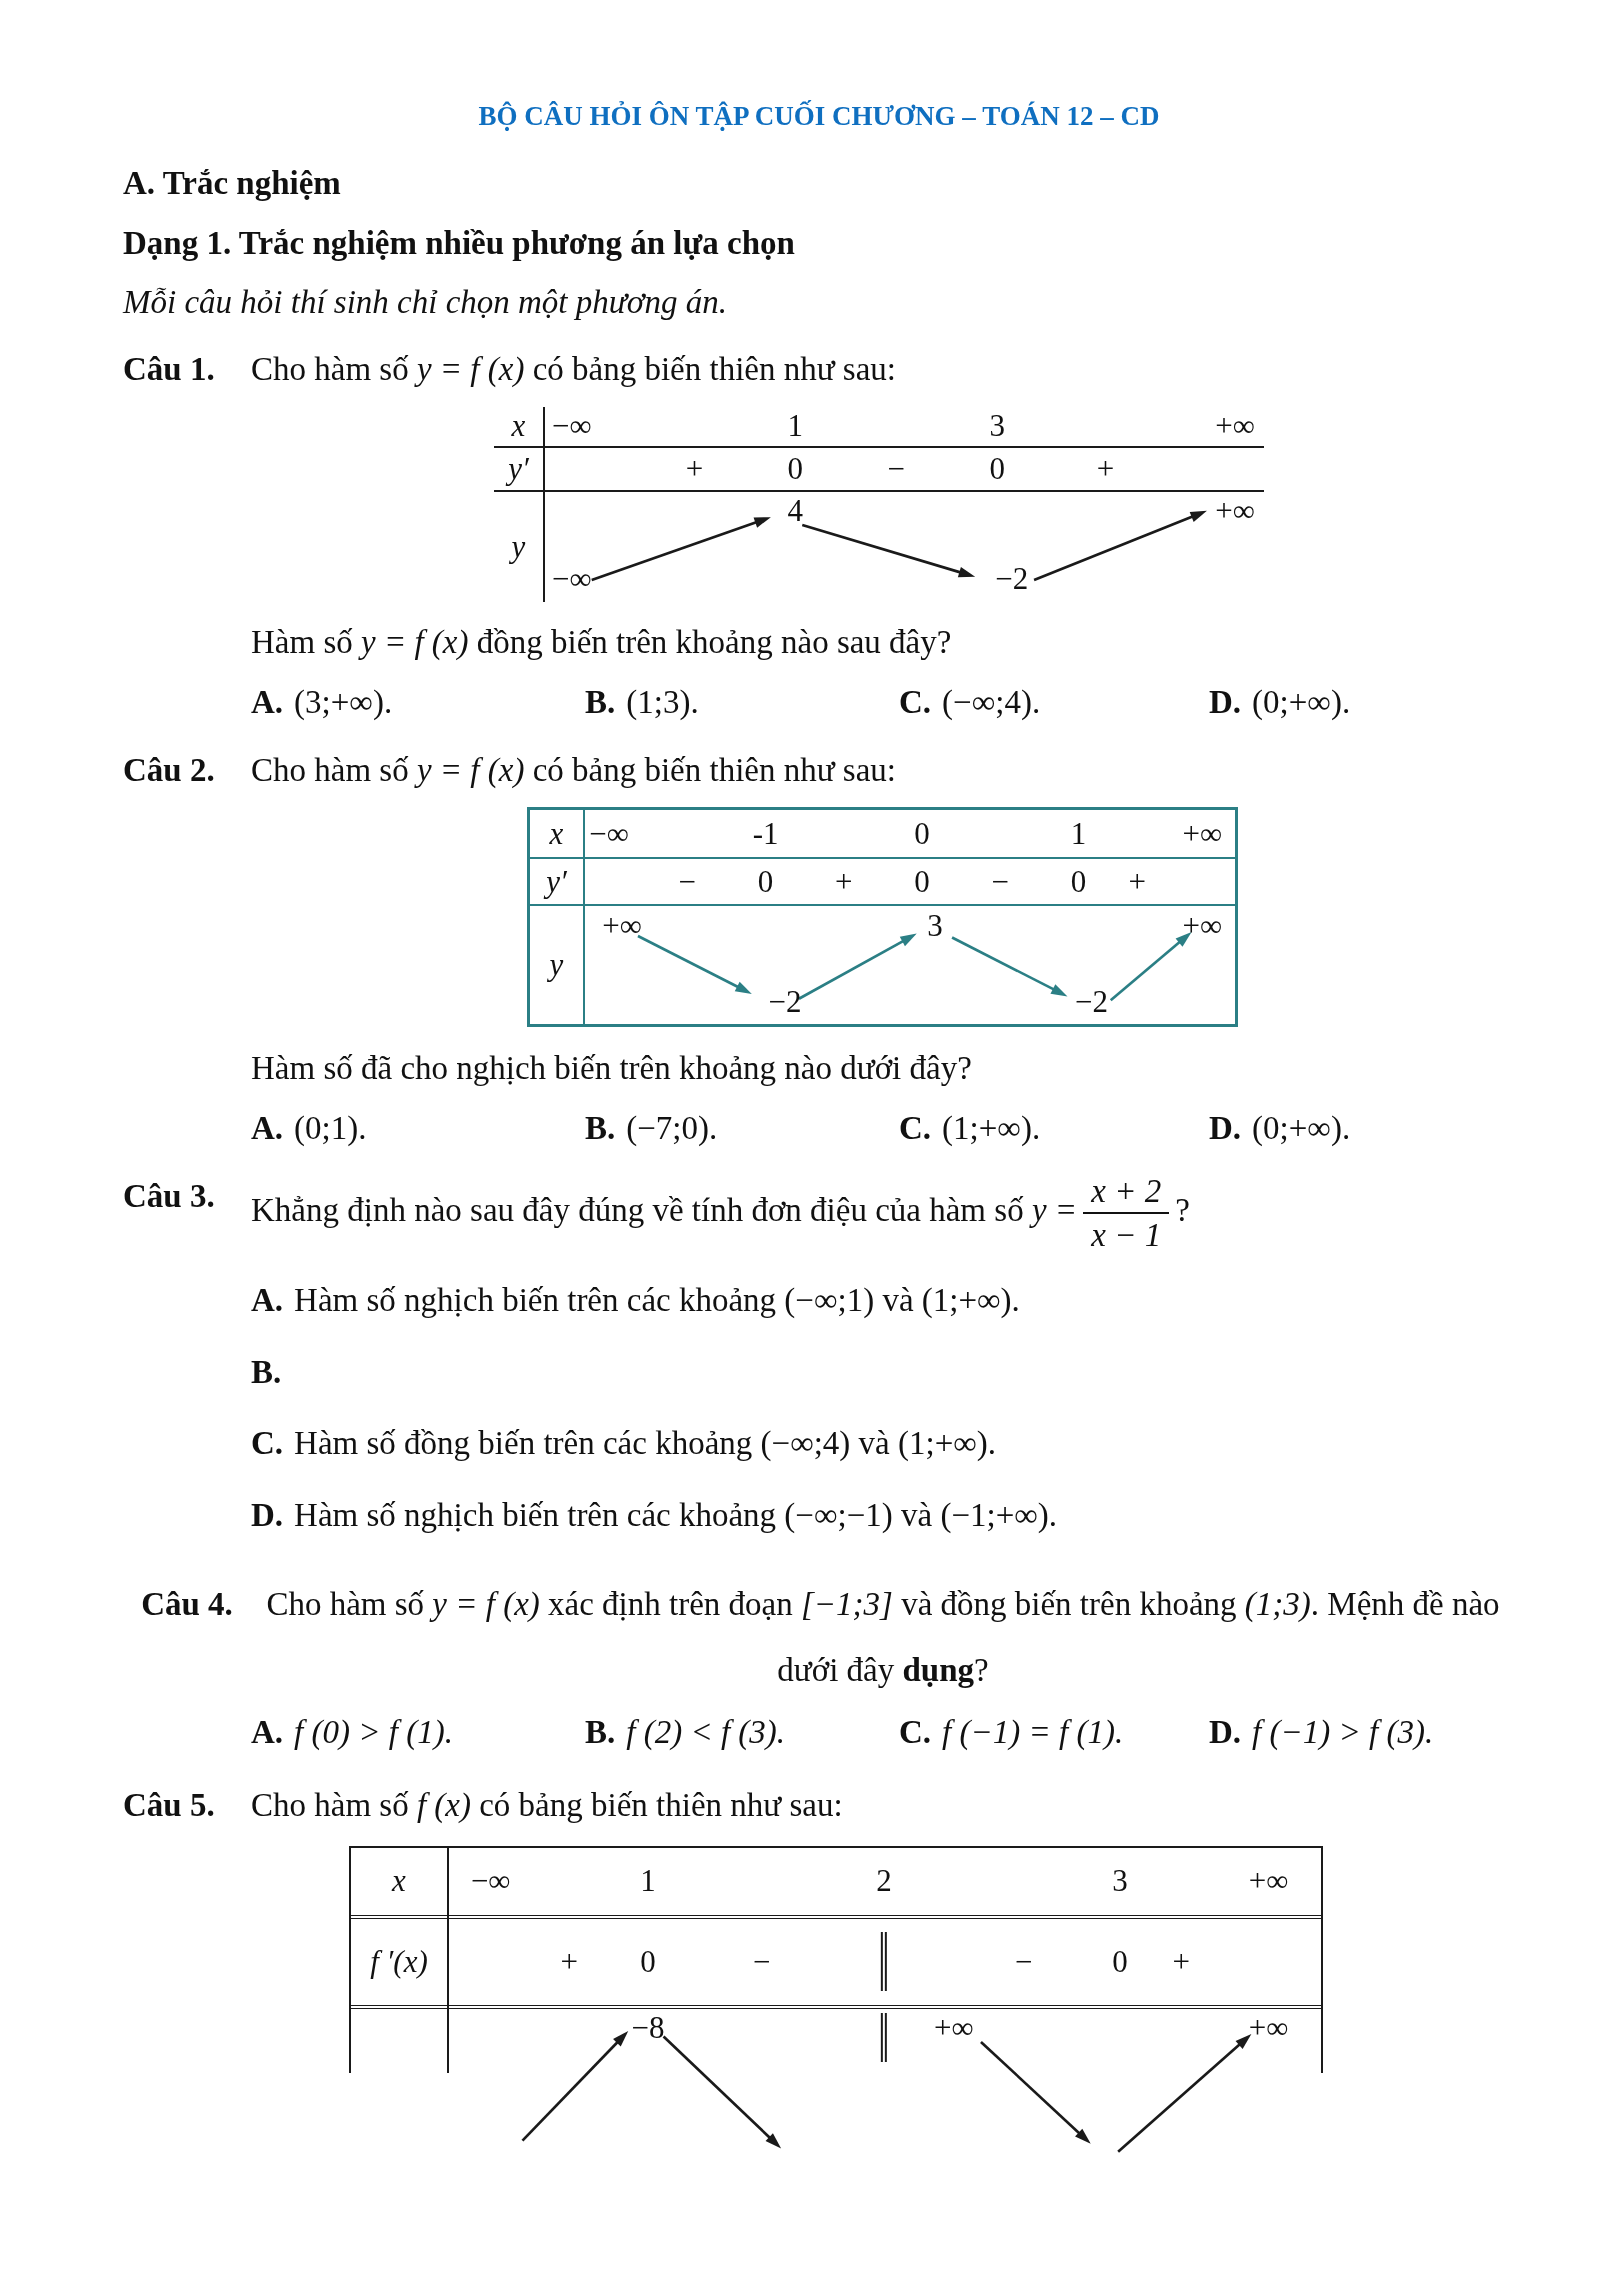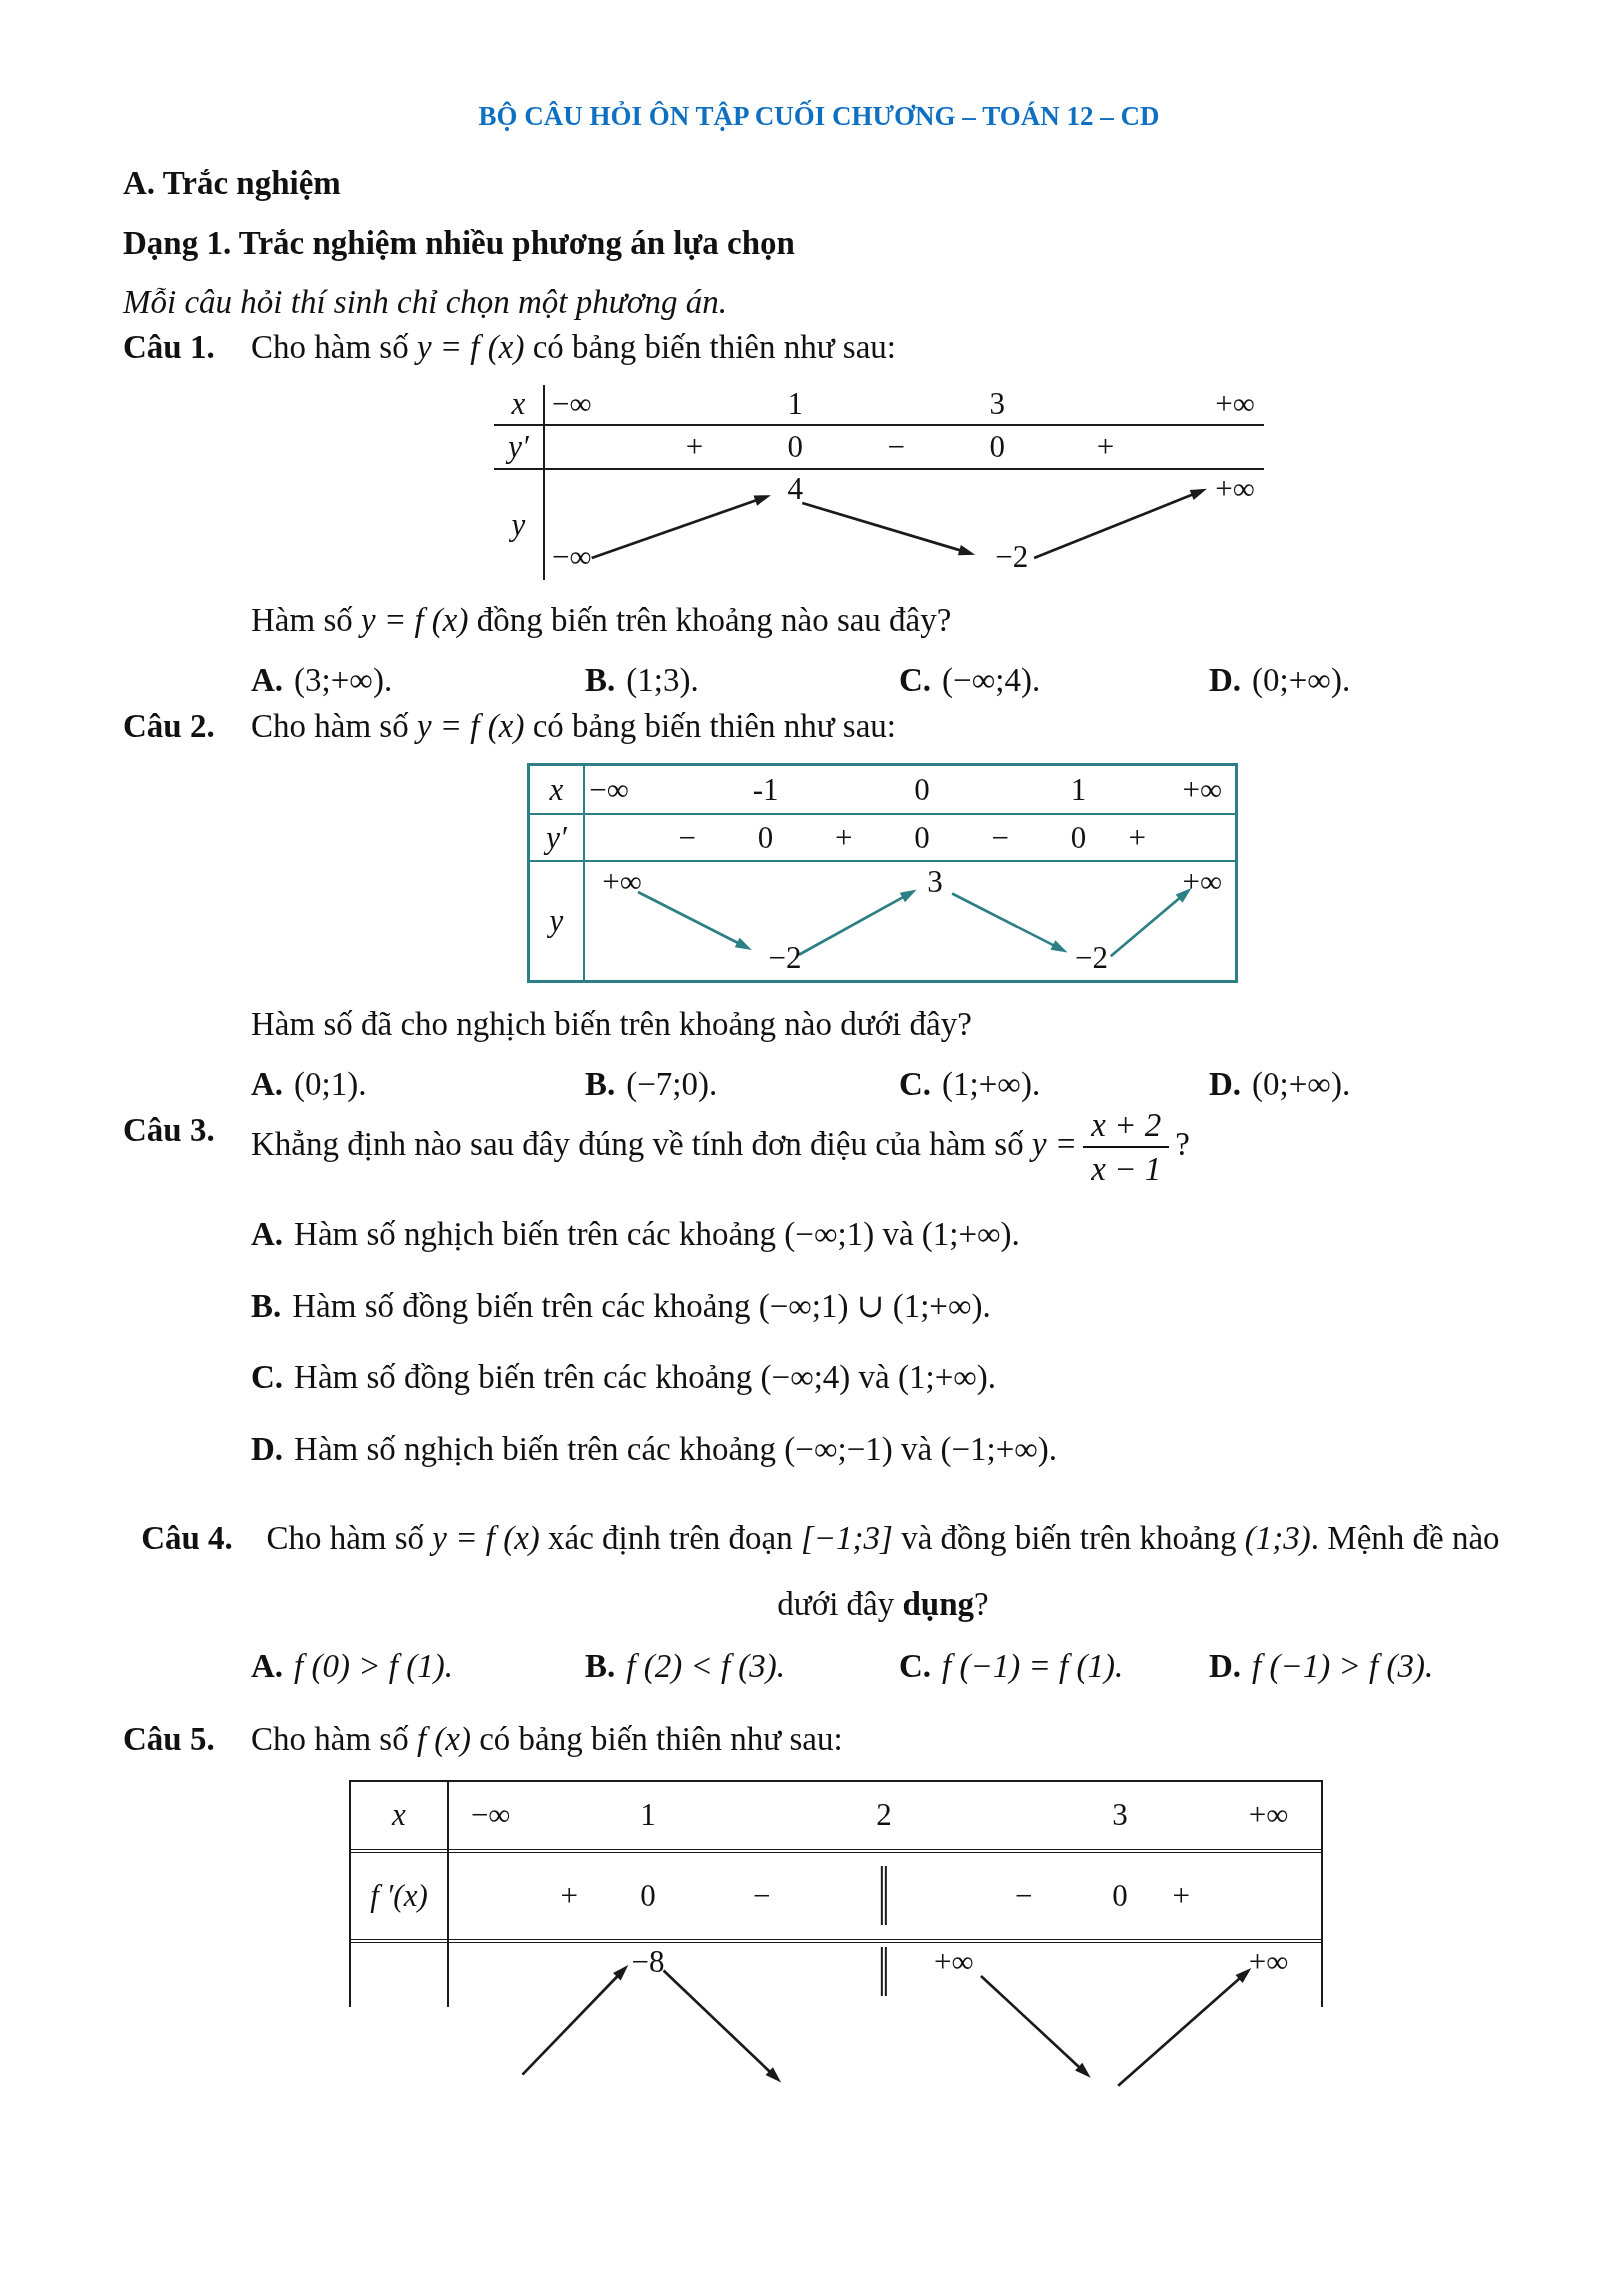--- a/index.html
+++ b/index.html
@@ -7,21 +7,21 @@
     width:1623px;height:2295px;overflow:hidden;position:relative;
     font-family:"Liberation Serif","DejaVu Serif",serif;
     font-size:33px;color:#111;
   }
   .page{position:absolute;inset:0;padding:0 108px 0 123px;box-sizing:border-box;}
   .title{margin-top:99px;text-align:center;font-weight:bold;font-size:27px;line-height:1.3;}
   .subtitle{margin-top:11px;text-align:center;font-weight:bold;font-size:35px;line-height:1.3;}
   .sectionA{margin-top:27px;font-weight:bold;line-height:1.35;}
   .dang{margin-top:15.7px;font-weight:bold;line-height:1.35;}
   .note{margin-top:14px;font-style:italic;line-height:1.35;}
-  .qblock{}
+  .qblock{margin-top:22px;}
   .qline{display:flex;align-items:flex-start;line-height:1.4;}
   .qlabel{width:128px;flex-shrink:0;font-weight:bold;}
   .qbody{flex:1;}
   .math{font-style:italic;}
   .indent{margin-left:128px;}
   .question{margin-top:17.3px;line-height:1.4;}
   .opts{display:flex;margin-top:14px;line-height:1.4;}
   .opt{display:flex;}
   .opt .ol{font-weight:bold;margin-right:11px;}
   .opts.row4 .opt:nth-child(1){width:334px;}
@@ -200,21 +200,20 @@
     <div class="qline">
       <div class="qlabel">Câu 3.</div>
       <div class="qbody"><span>Khẳng định nào sau đây đúng về tính đơn điệu của hàm số </span><span class="math">y =</span><span class="frac"><span class="num">x + 2</span><span class="den">x − 1</span></span><span>?</span></div>
     </div>
     <div class="stack-opt" style="margin-left:128px;">
         <span class="ol">A.</span>
         <span>Hàm số nghịch biến trên các khoảng (−∞;1) và (1;+∞).</span>
       </div>
     <div class="stack-opt" style="margin-left:128px;">
         <span class="ol">B.</span>
-        <span>Hàm số đồng biến trên các khoảng (−∞;1) ∪ (1;+∞).</span>
       </div>
     <div class="stack-opt" style="margin-left:128px;">
         <span class="ol">C.</span>
         <span>Hàm số đồng biến trên các khoảng (−∞;4) và (1;+∞).</span>
       </div>
     <div class="stack-opt" style="margin-left:128px;">
         <span class="ol">D.</span>
         <span>Hàm số nghịch biến trên các khoảng (−∞;−1) và (−1;+∞).</span>
       </div>
   </div>

